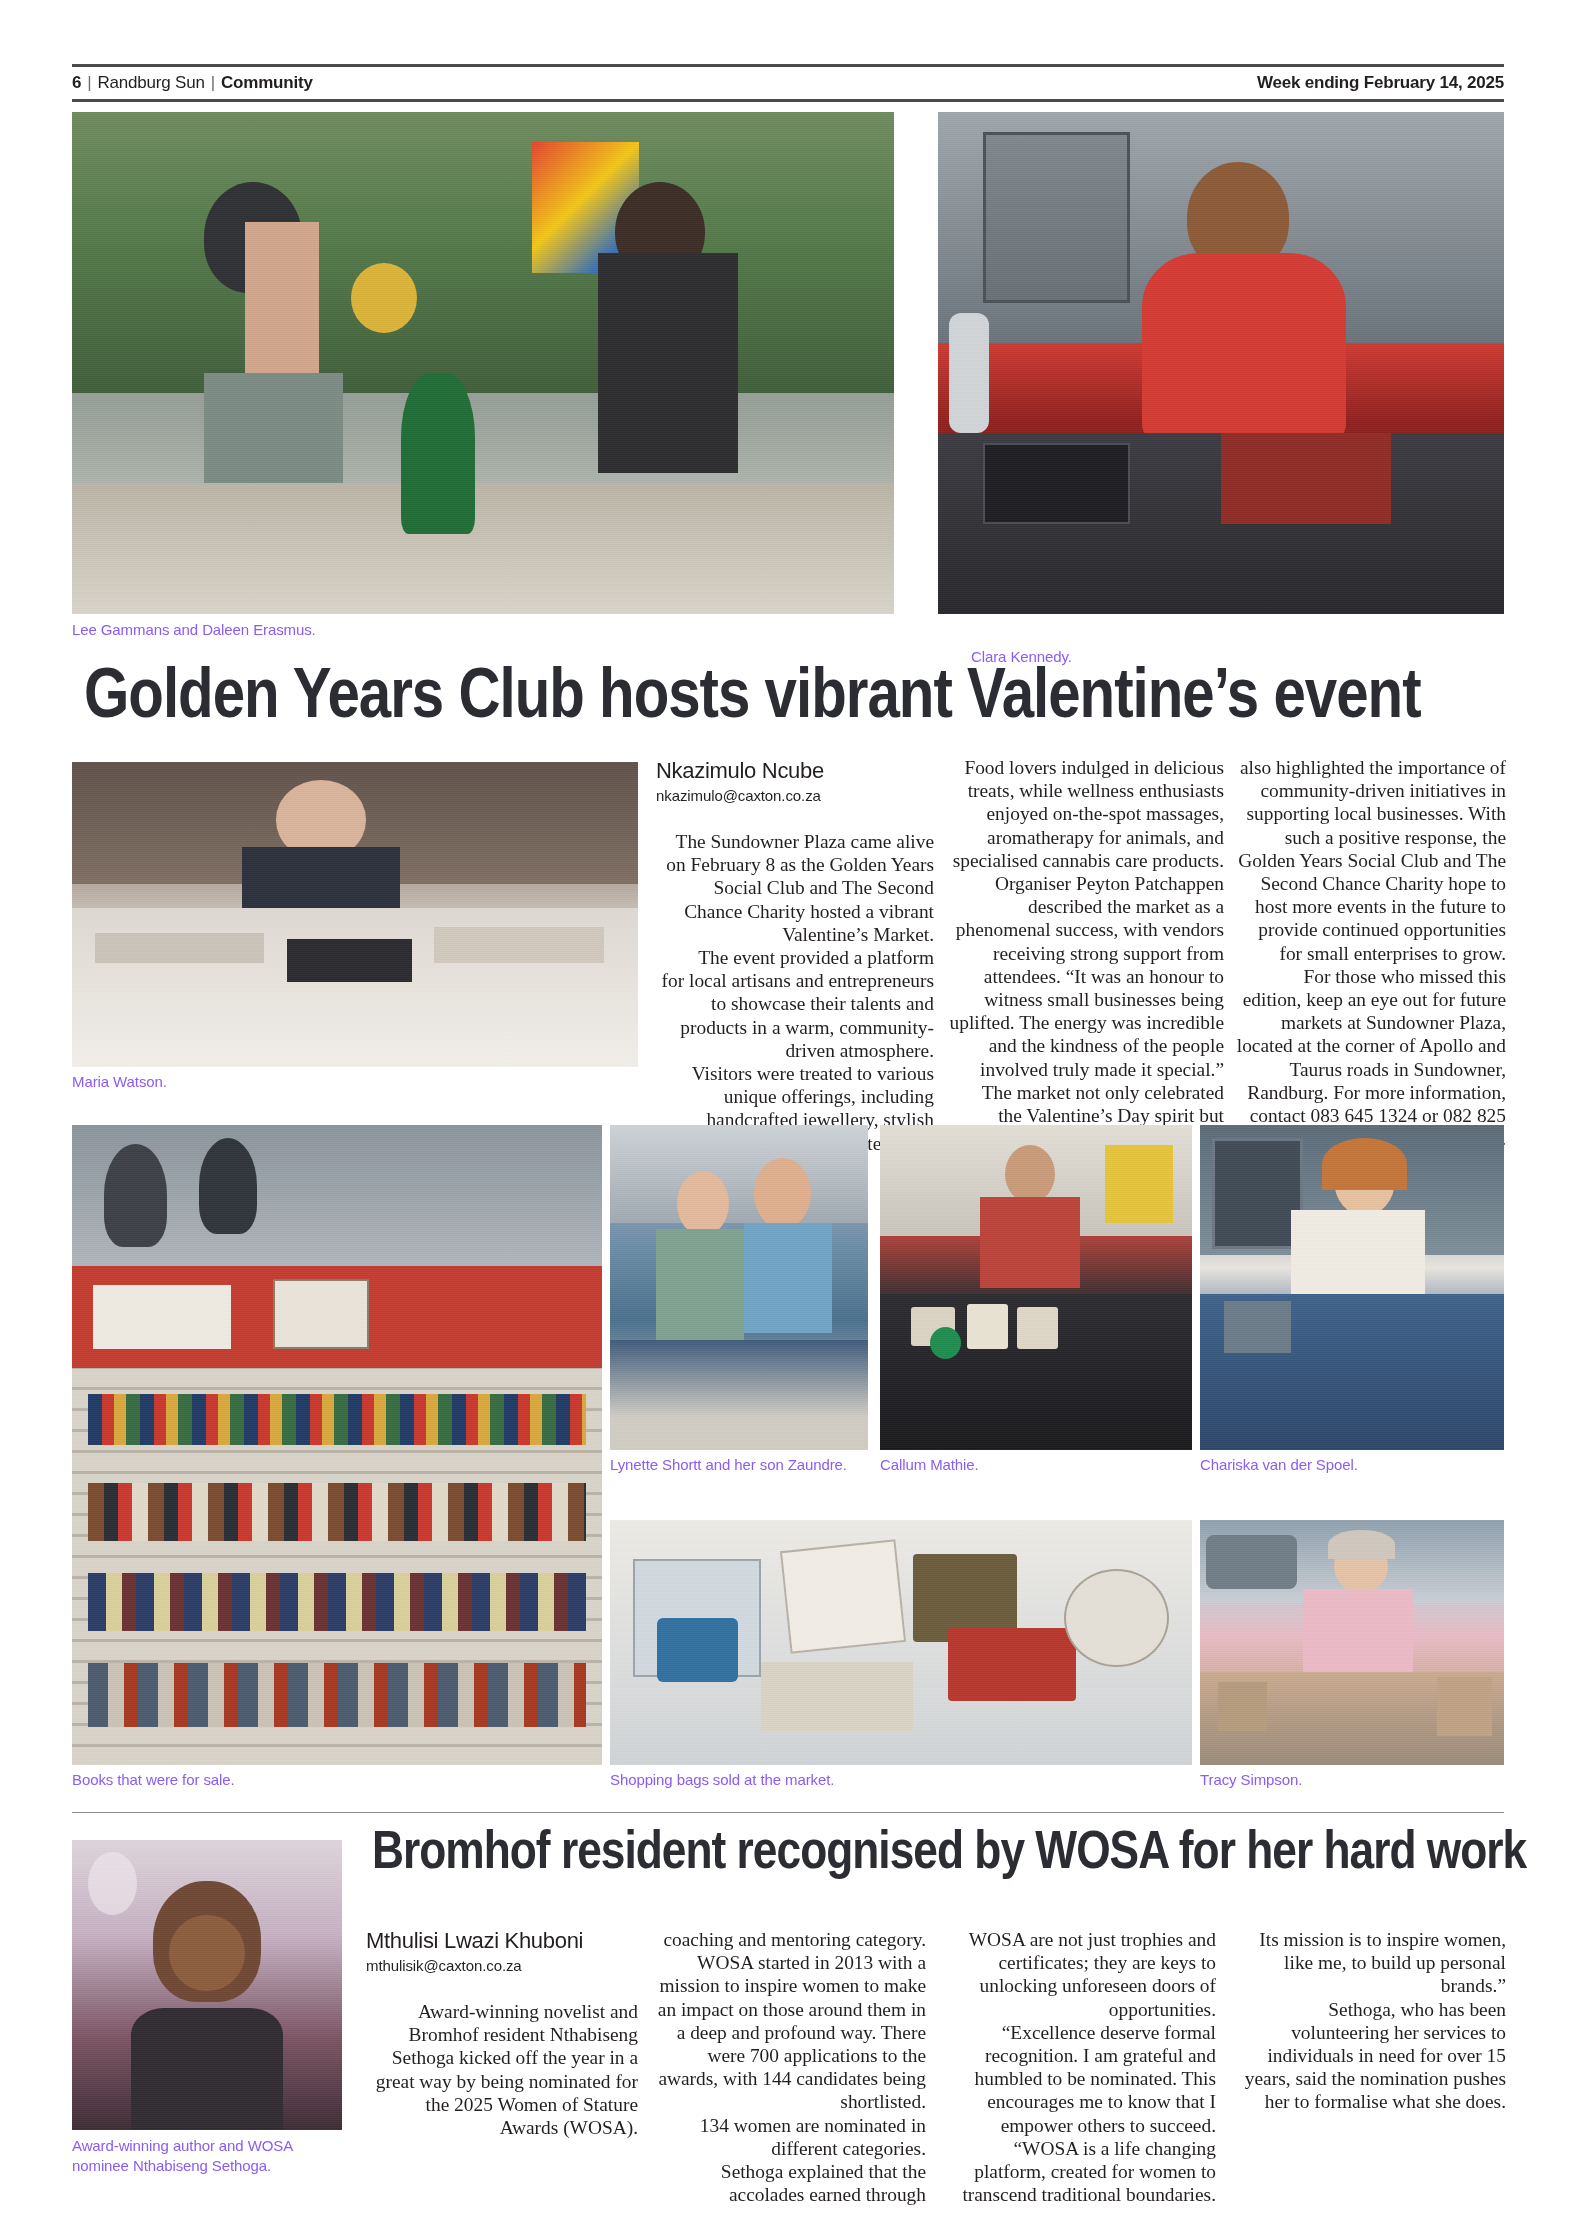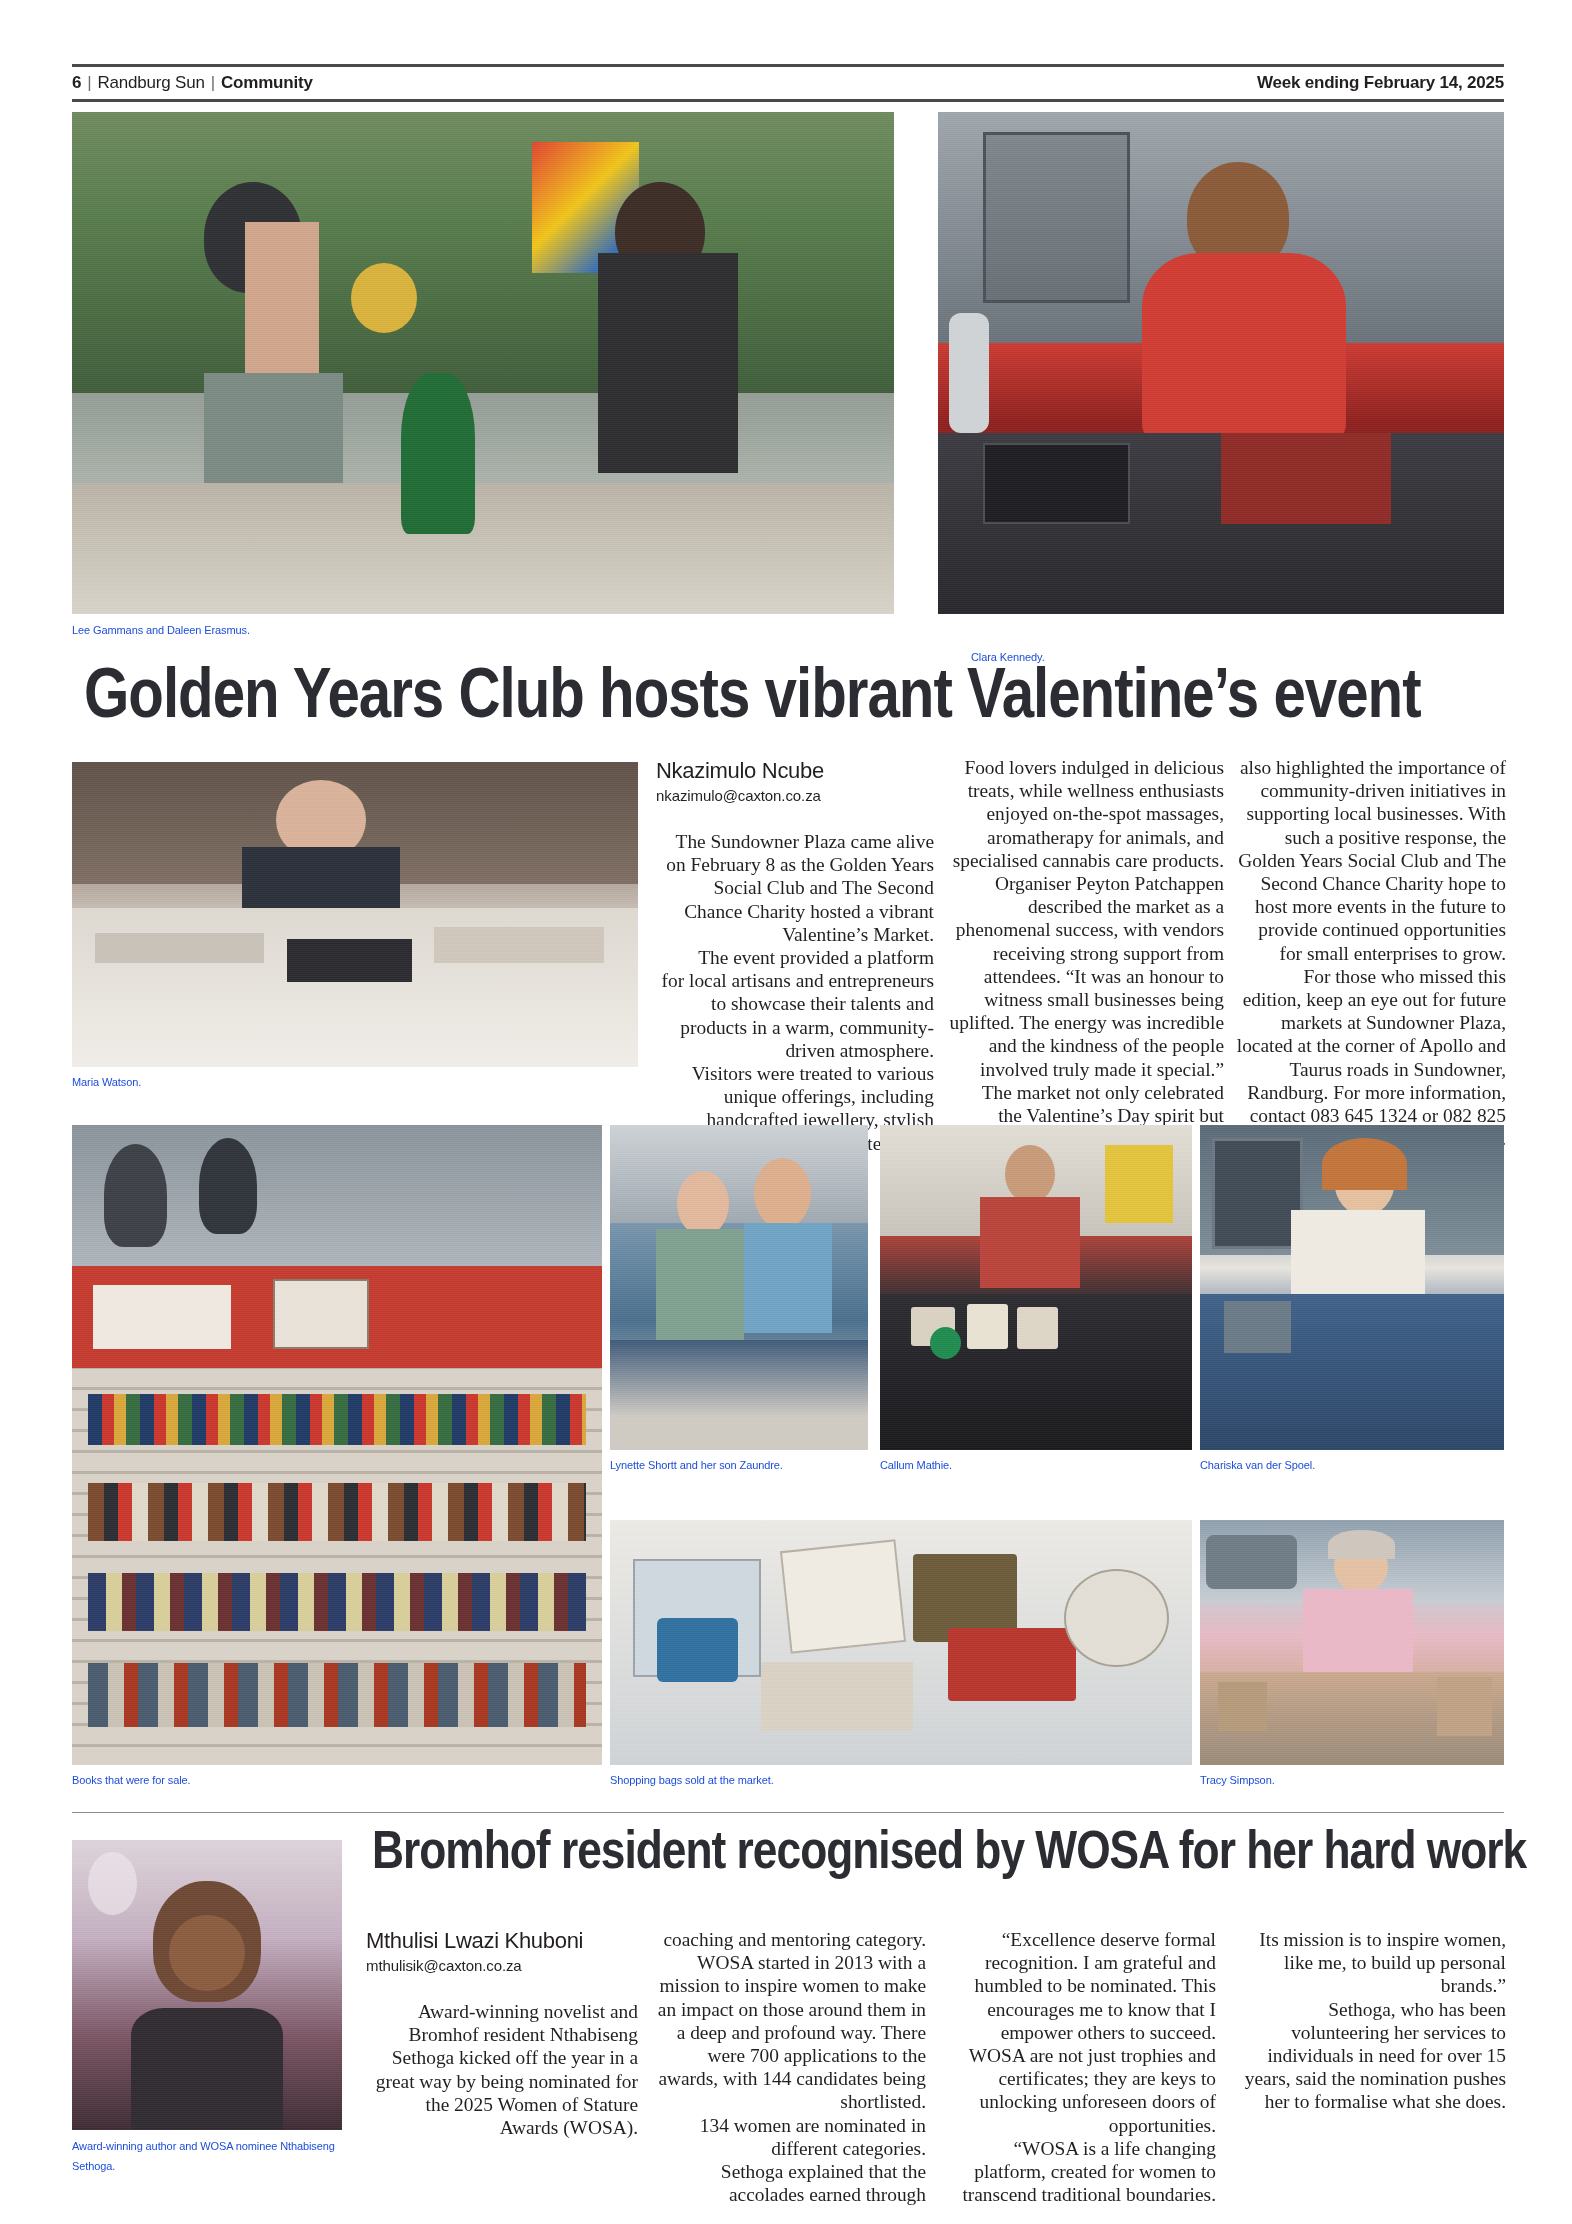--- a/index.html
+++ b/index.html
@@ -26,21 +26,21 @@
   .mh-left .sect { font-weight: bold; }
   .mh-right { font-family: "Liberation Sans", sans-serif; font-size: 17px; font-weight: bold;
               letter-spacing: -0.2px; white-space: nowrap; }
 
   
   .photo { position: absolute; overflow: hidden; background: #c9ccd1; }
   .photo .inner { position: absolute; inset: 0; }
   .cap {
     position: absolute;
     font-family: "Liberation Sans", sans-serif;
-    font-size: 11px; line-height: 20px; color: #1d4ed8;
+    font-size: 15px; line-height: 20px; color: #8b5cf6;
     letter-spacing: -0.1px;
   }
 
   
   .headline {
     position: absolute;
     font-family: "Liberation Sans", sans-serif;
     font-weight: bold;
     color: #2b2d33;
     letter-spacing: -1.2px;
@@ -327,22 +327,22 @@
     <div class="body">
       <p>coaching and mentoring category.</p>
       <p>WOSA started in 2013 with a mission to inspire women to make an impact on those around them in a deep and profound way. There were 700 applications to the awards, with 144 candidates being shortlisted.</p>
       <p>134 women are nominated in different categories.</p>
       <p>Sethoga explained that the accolades earned through</p>
     </div>
   </div>
 
   <div class="col" style="left:944px; top:1928px; width:272px;">
     <div class="body">
+      <p>WOSA are not just trophies and certificates; they are keys to unlocking unforeseen doors of opportunities.</p>
       <p>“Excellence deserve formal recognition. I am grateful and humbled to be nominated. This encourages me to know that I empower others to succeed.</p>
-      <p>WOSA are not just trophies and certificates; they are keys to unlocking unforeseen doors of opportunities.</p>
       <p>“WOSA is a life changing platform, created for women to transcend traditional boundaries.</p>
     </div>
   </div>
 
   <div class="col" style="left:1234px; top:1928px; width:272px;">
     <div class="body">
       <p>Its mission is to inspire women, like me, to build up personal brands.”</p>
       <p>Sethoga, who has been volunteering her services to individuals in need for over 15 years, said the nomination pushes her to formalise what she does.</p>
     </div>
   </div>

